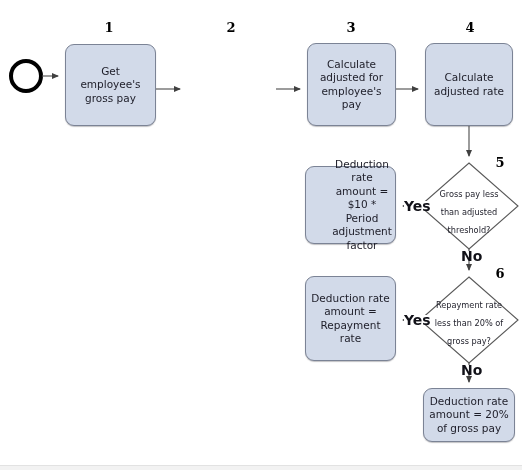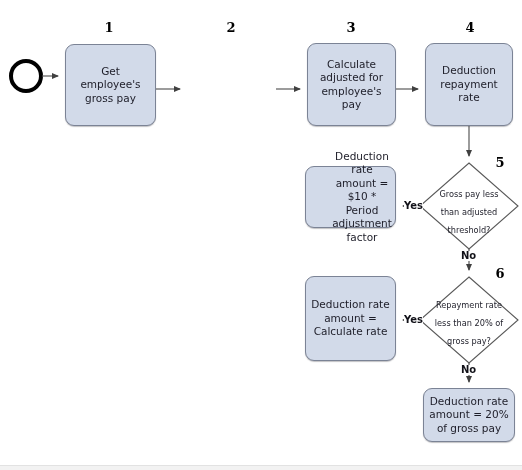--- a/index.html
+++ b/index.html
@@ -52,21 +52,21 @@
   .diamond-text {
     position: absolute;
     text-align: center;
     font-size: 8.2px;
     line-height: 18px;
     color: #1d1d28;
     width: 76px;
   }
   .edge-label {
     position: absolute;
-    font-size: 10px;
+    font-size: 14px;
     font-weight: bold;
     color: #111118;
     background: #ffffff;
     line-height: 10px;
     white-space: nowrap;
   }
   .bottom-strip {
     position: absolute;
     left: 0;
     bottom: 0;
@@ -119,24 +119,24 @@
 
   <div class="step-num" style="left:100px; top:20px;">1</div>
   <div class="step-num" style="left:222px; top:20px;">2</div>
   <div class="step-num" style="left:342px; top:20px;">3</div>
   <div class="step-num" style="left:461px; top:20px;">4</div>
   <div class="step-num" style="left:491px; top:155px;">5</div>
   <div class="step-num" style="left:491px; top:266px;">6</div>
 
   <div class="proc-box" style="left:65px; top:44px; width:91px; height:82px;">Get employee's gross pay</div>
   <div class="proc-box" style="left:307px; top:43px; width:89px; height:83px;">Calculate adjusted for employee's pay</div>
-  <div class="proc-box" style="left:425px; top:43px; width:88px; height:83px;">Deduction repayment rate</div>
+  <div class="proc-box" style="left:425px; top:43px; width:88px; height:83px;">Calculate adjusted rate</div>
 
-  <div class="proc-box" style="left:305px; top:166px; width:91px; height:62px;padding-left:28px;">Deduction rate amount = $10 * Period adjustment factor</div>
-  <div class="proc-box" style="left:305px; top:276px; width:91px; height:85px;">Deduction rate amount = Calculate rate</div>
+  <div class="proc-box" style="left:305px; top:166px; width:91px; height:78px;padding-left:28px;">Deduction rate amount = $10 * Period adjustment factor</div>
+  <div class="proc-box" style="left:305px; top:276px; width:91px; height:85px;">Deduction rate amount = Repayment rate</div>
   <div class="proc-box" style="left:423px; top:388px; width:92px; height:54px;">Deduction rate amount = 20% of gross pay</div>
 
   <div class="diamond-text" style="left:431px; top:185px;">Gross pay less than adjusted threshold?</div>
   <div class="diamond-text" style="left:431px; top:296px;text-align:center;">Repayment rate less than 20% of gross pay?</div>
 
   <div class="edge-label" style="left:404px; top:201px;">Yes</div>
   <div class="edge-label" style="left:461px; top:251px;">No</div>
   <div class="edge-label" style="left:404px; top:315px;">Yes</div>
   <div class="edge-label" style="left:461px; top:365px;">No</div>
 

